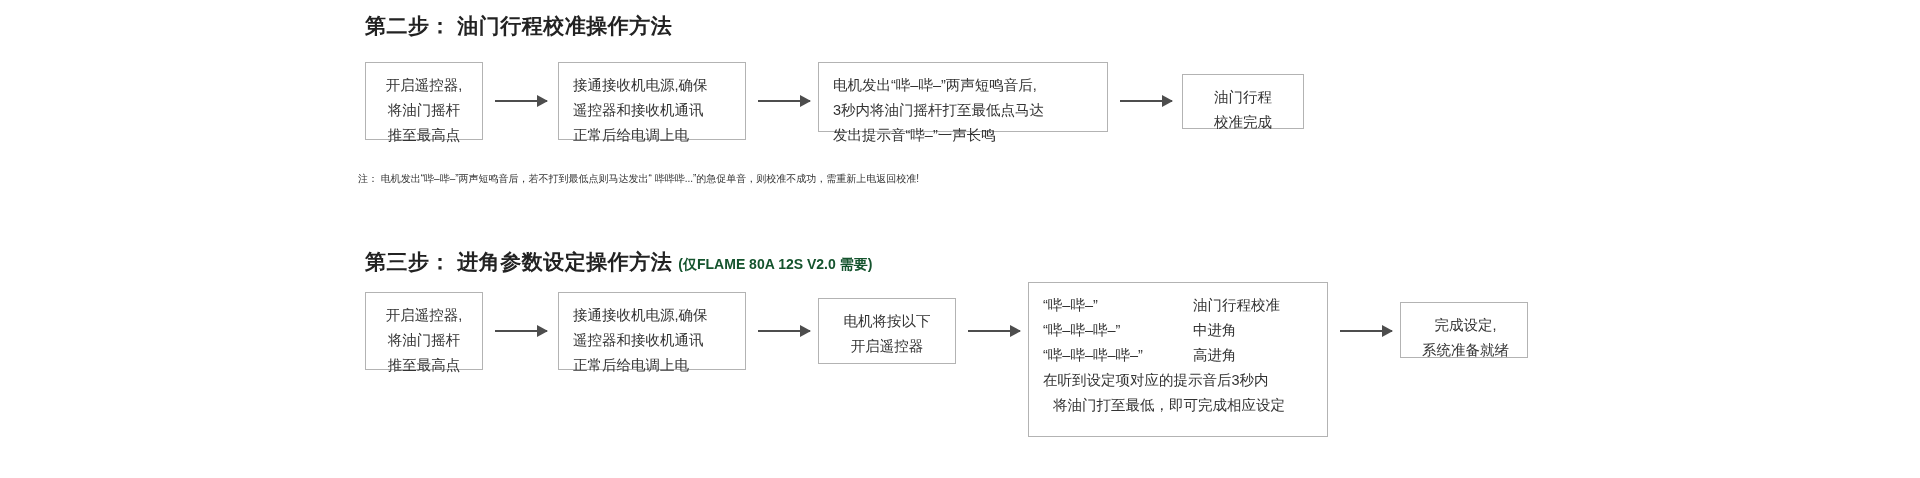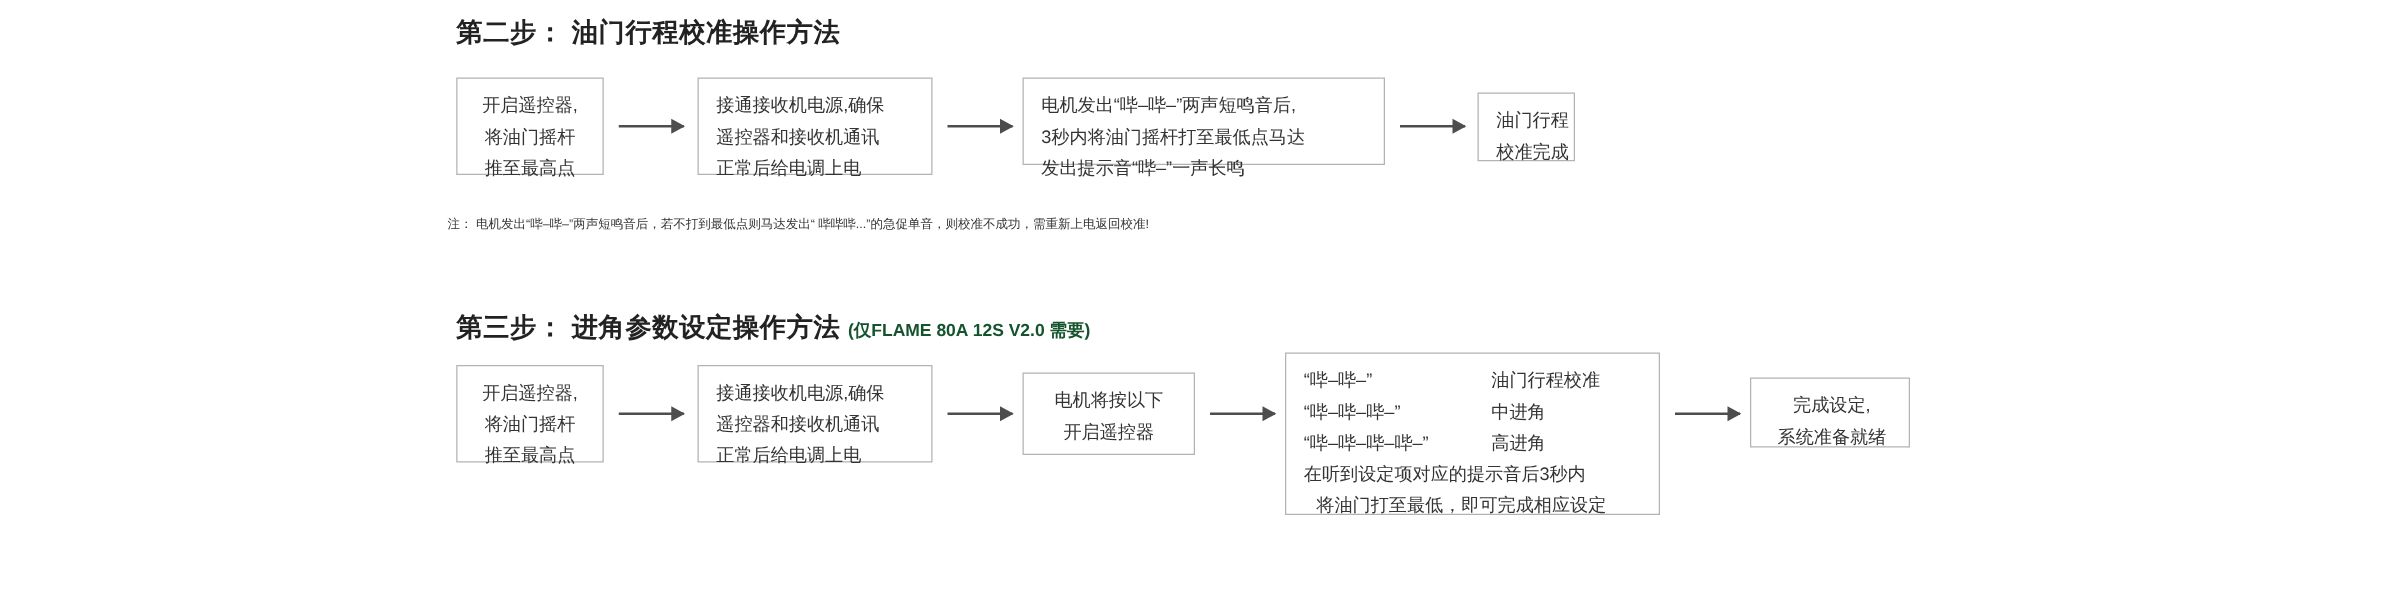--- a/index.html
+++ b/index.html
@@ -126,21 +126,21 @@
   <div class="arrow" style="left:758px; top:100px; width:52px;"></div>
 
   <div class="flow-box" style="left:818px; top:62px; width:290px; height:70px;">
     <span class="line">电机发出“哔–哔–”两声短鸣音后,</span>
     <span class="line">3秒内将油门摇杆打至最低点马达</span>
     <span class="line">发出提示音“哔–”一声长鸣</span>
   </div>
 
   <div class="arrow" style="left:1120px; top:100px; width:52px;"></div>
 
-  <div class="flow-box center-text" style="left:1182px; top:74px; width:78px; height:55px;">
+  <div class="flow-box center-text" style="left:1182px; top:74px; width:122px; height:55px;">
     <span class="line">油门行程</span>
     <span class="line">校准完成</span>
   </div>
 
   <div class="footnote" style="left:358px; top:172px;">注： 电机发出“哔–哔–”两声短鸣音后，若不打到最低点则马达发出“ 哔哔哔...”的急促单音，则校准不成功，需重新上电返回校准!</div>
 
   <div class="section-title" style="left:365px; top:248px;">
     <span>第三步： 进角参数设定操作方法</span><span class="note-red">(仅FLAME 80A 12S V2.0 需要)</span>
   </div>
 
@@ -160,21 +160,21 @@
 
   <div class="arrow" style="left:758px; top:330px; width:52px;"></div>
 
   <div class="flow-box center-text" style="left:818px; top:298px; width:138px; height:66px;text-align:center;">
     <span class="line">电机将按以下</span>
     <span class="line">开启遥控器</span>
   </div>
 
   <div class="arrow" style="left:968px; top:330px; width:52px;"></div>
 
-  <div class="flow-box" style="left:1028px; top:282px; width:300px; height:130px;">
+  <div class="flow-box" style="left:1028px; top:282px; width:300px; height:155px;">
     <span class="tone-line">
       <span class="tone">“哔–哔–”</span><span class="meaning">油门行程校准</span>
     </span>
     <span class="tone-line">
       <span class="tone">“哔–哔–哔–”</span><span class="meaning">中进角</span>
     </span>
     <span class="tone-line">
       <span class="tone">“哔–哔–哔–哔–”</span><span class="meaning">高进角</span>
     </span>
     <span class="full-line">在听到设定项对应的提示音后3秒内</span>

